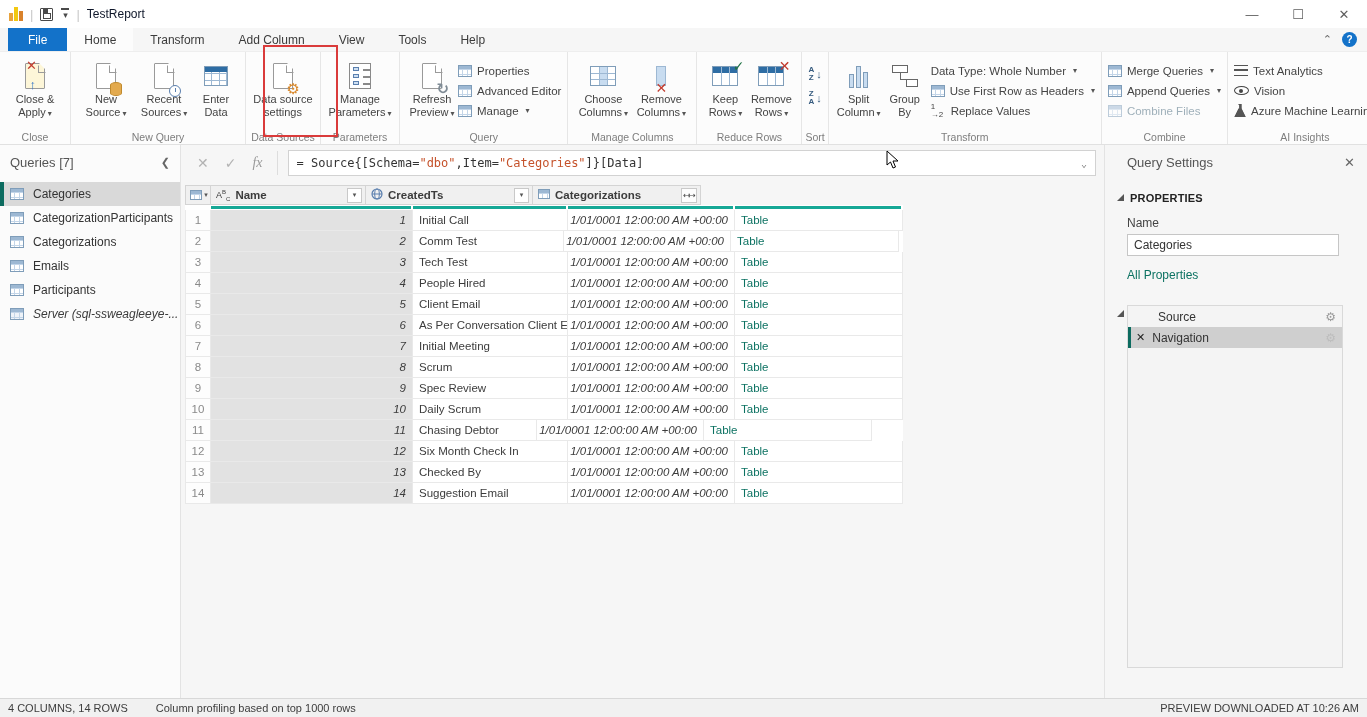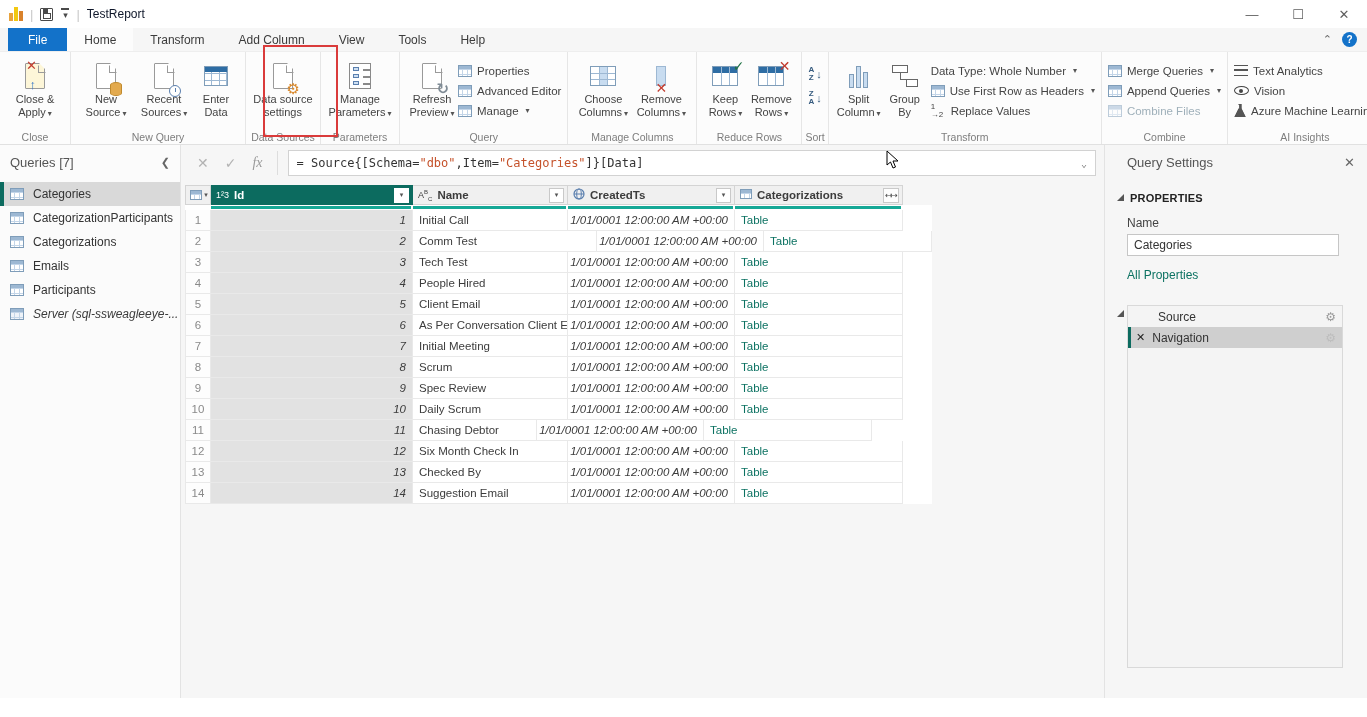--- a/index.html
+++ b/index.html
@@ -477,25 +477,20 @@
     </div>
   </div>
 
   <div class="main-area">
     <div class="grid">
       <div class="g-header" id="grid-header">
         <div class="g-hcell g-corner">
           <span class="sm-grid" style="width:12px;height:10px;"></span>
           <span style="font-size:7px;color:#555;">▾</span>
         </div>
-      <div class="g-hcell sel" style="width: 202px;">
-            <span class="type-ic">1²3</span>
-            <span class="hname">Id</span>
-            <span class="filter-btn">▾</span>
-          </div>
           <div class="g-hcell" style="width: 155px;">
             <span class="type-ic">A<sup style="font-size:6px;">B</sup><sub style="font-size:6px;">C</sub></span>
             <span class="hname">Name</span>
             <span class="filter-btn">▾</span>
           </div>
           <div class="g-hcell" style="width: 167px;">
             <span class="type-ic"><svg width="12" height="12" viewBox="0 0 12 12">
                 <circle cx="6" cy="6" r="5" fill="none" stroke="#5a7fae" stroke-width="1.2"></circle>
                 <ellipse cx="6" cy="6" rx="2.3" ry="5" fill="none" stroke="#5a7fae" stroke-width="1"></ellipse>
                 <line x1="1" y1="6" x2="11" y2="6" stroke="#5a7fae" stroke-width="1"></line>
@@ -520,21 +515,21 @@
           <div class="g-row">
             <div class="g-cell g-rownum">1</div>
             <div class="g-cell colsel-bg num" style="width:202px;font-style:italic;">1</div>
             <div class="g-cell" style="width:155px;">Initial Call</div>
             <div class="g-cell num" style="width:167px;font-style:italic;">1/01/0001 12:00:00 AM +00:00</div>
             <div class="g-cell link" style="width:168px;">Table</div>
           </div>
           <div class="g-row">
             <div class="g-cell g-rownum">2</div>
             <div class="g-cell colsel-bg num" style="width:202px;font-style:italic;">2</div>
-            <div class="g-cell" style="width:184px;">Comm Test</div>
+            <div class="g-cell" style="width:151px;">Comm Test</div>
             <div class="g-cell num" style="width:167px;font-style:italic;">1/01/0001 12:00:00 AM +00:00</div>
             <div class="g-cell link" style="width:168px;">Table</div>
           </div>
           <div class="g-row">
             <div class="g-cell g-rownum">3</div>
             <div class="g-cell colsel-bg num" style="width:202px;font-style:italic;">3</div>
             <div class="g-cell" style="width:155px;">Tech Test</div>
             <div class="g-cell num" style="width:167px;font-style:italic;">1/01/0001 12:00:00 AM +00:00</div>
             <div class="g-cell link" style="width:168px;">Table</div>
           </div>
@@ -641,17 +636,22 @@
           <span class="step-gear">⚙</span>
         </div>
         <div class="step-row selected">
           <span class="step-del">✕</span>
           <span>Navigation</span>
           <span class="step-gear">⚙</span>
         </div>
       </div>
   </div>
 
+  <div class="statusbar">
+    <span class="sb-left">4 COLUMNS, 14 ROWS</span>
+    <span>Column profiling based on top 1000 rows</span>
+    <span class="sb-right">PREVIEW DOWNLOADED AT 10:26 AM</span>
+  </div>
 
   <svg class="cursor" width="13" height="19" viewBox="0 0 13 19">
     <path d="M1 1 L1 15 L4.5 12 L7 18 L9.5 17 L7 11 L12 11 Z" fill="#fff" stroke="#000" stroke-width="1"></path>
   </svg>
 </div>
 
 </body></html>

